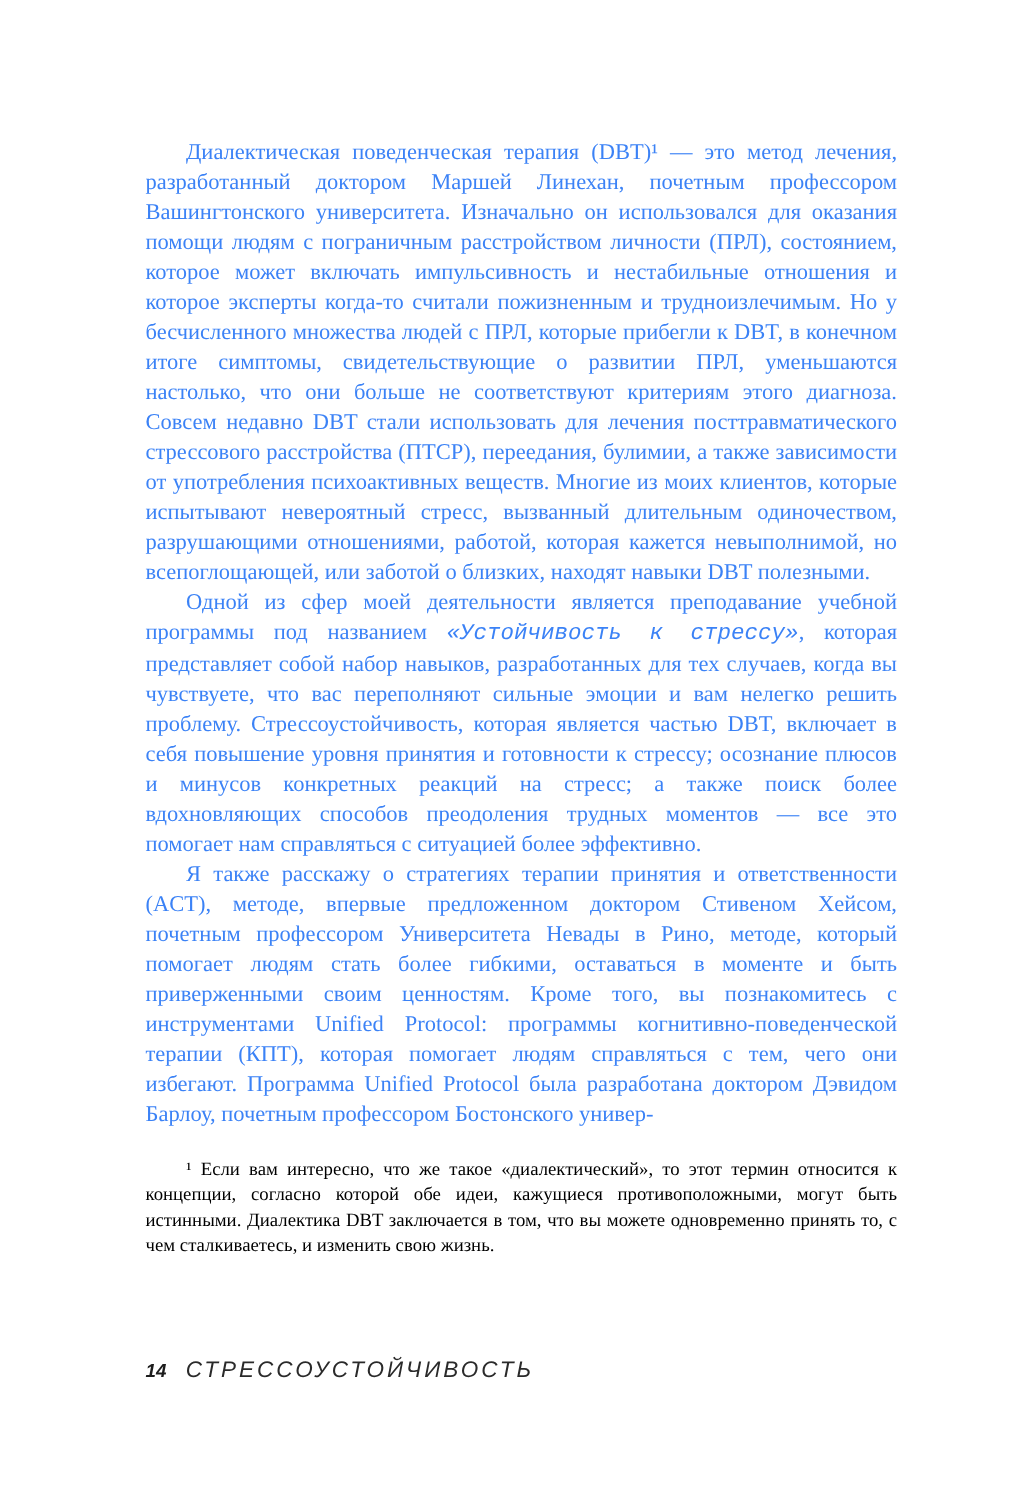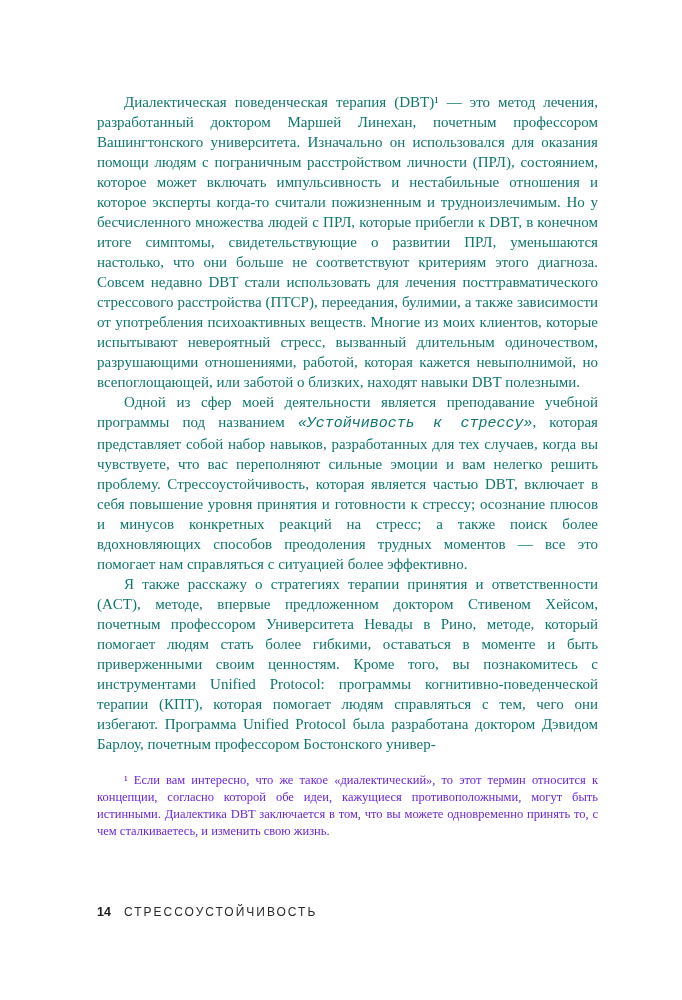--- a/index.html
+++ b/index.html
@@ -23,47 +23,48 @@
     top: 92px;
     width: 501px;
     font-family: "Liberation Serif", serif;
   }
   .body-par {
     margin: 0;
     font-size: 15px;
     line-height: 20px;
     text-align: justify;
     text-indent: 27px;
-    color: #0f766e;
+    color: #3b82f6;
   }
   .italic { font-style: italic; font-family: Liberation Mono, monospace; }
   .footnote {
     margin: 18px 0 0 0;
     font-size: 12.5px;
     line-height: 17px;
     text-align: justify;
     text-indent: 27px;
-    color: #6d28d9;
+    color: #000000;
   }
   .footer {
     position: absolute;
     left: 97px;
     top: 905px;
     display: flex;
     align-items: baseline;
     gap: 13px;
     font-family: "Liberation Sans", sans-serif;
+    font-style: italic;
   }
   .page-num {
     font-weight: bold;
     font-size: 12.5px;
     color: #1c1c1c;
   }
   .running-title {
-    font-size: 12px;
+    font-size: 15px;
     letter-spacing: 2px;
     color: #2a2a2a;
   }
 </style>
 </head>
 <body>
 
 <div class="page">
   <div class="text-block">
     <p class="body-par">Диалектическая поведенческая терапия (DBT)¹ — это метод лечения, разработанный доктором Маршей Линехан, почетным профессором Вашингтонского университета. Изначально он использовался для оказания помощи людям с пограничным расстройством личности (ПРЛ), состоянием, которое может включать импульсивность и нестабильные отношения и которое эксперты когда-то считали пожизненным и трудноизлечимым. Но у бесчисленного множества людей с ПРЛ, которые прибегли к DBT, в конечном итоге симптомы, свидетельствующие о развитии ПРЛ, уменьшаются настолько, что они больше не соответствуют критериям этого диагноза. Совсем недавно DBT стали использовать для лечения посттравматического стрессового расстройства (ПТСР), переедания, булимии, а также зависимости от употребления психоактивных веществ. Многие из моих клиентов, которые испытывают невероятный стресс, вызванный длительным одиночеством, разрушающими отношениями, работой, которая кажется невыполнимой, но всепоглощающей, или заботой о близких, находят навыки DBT полезными.</p>

